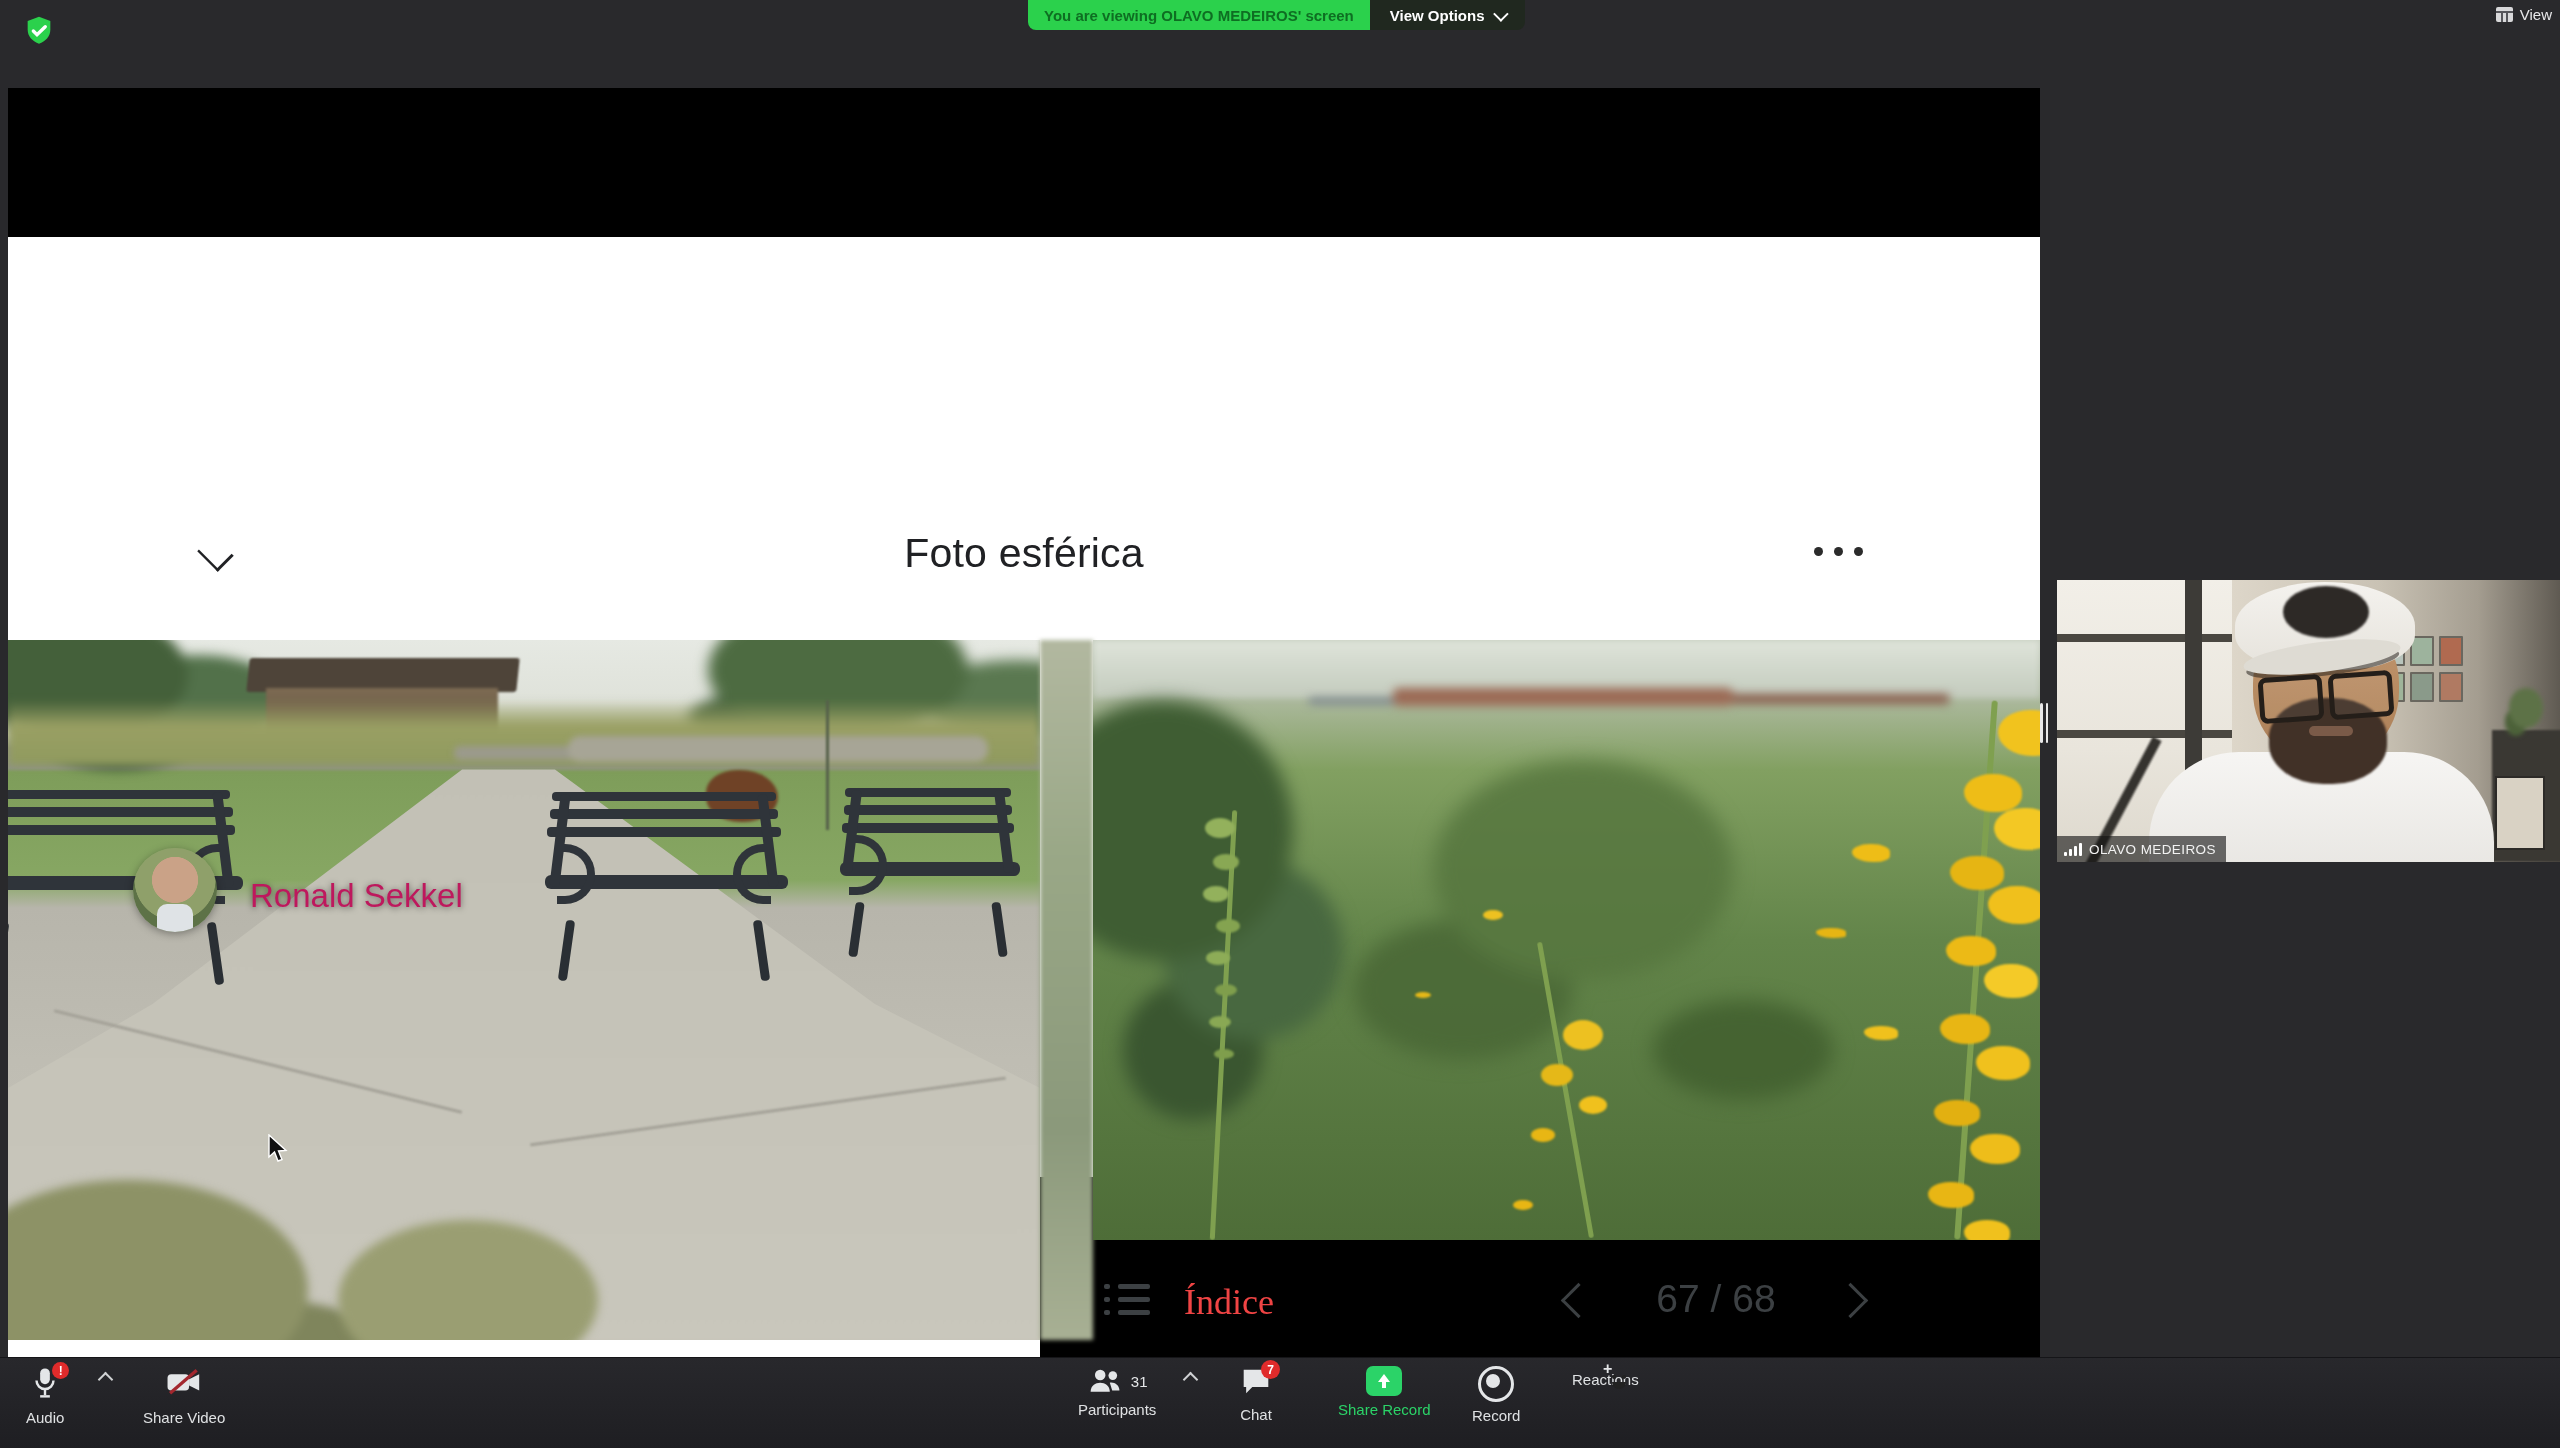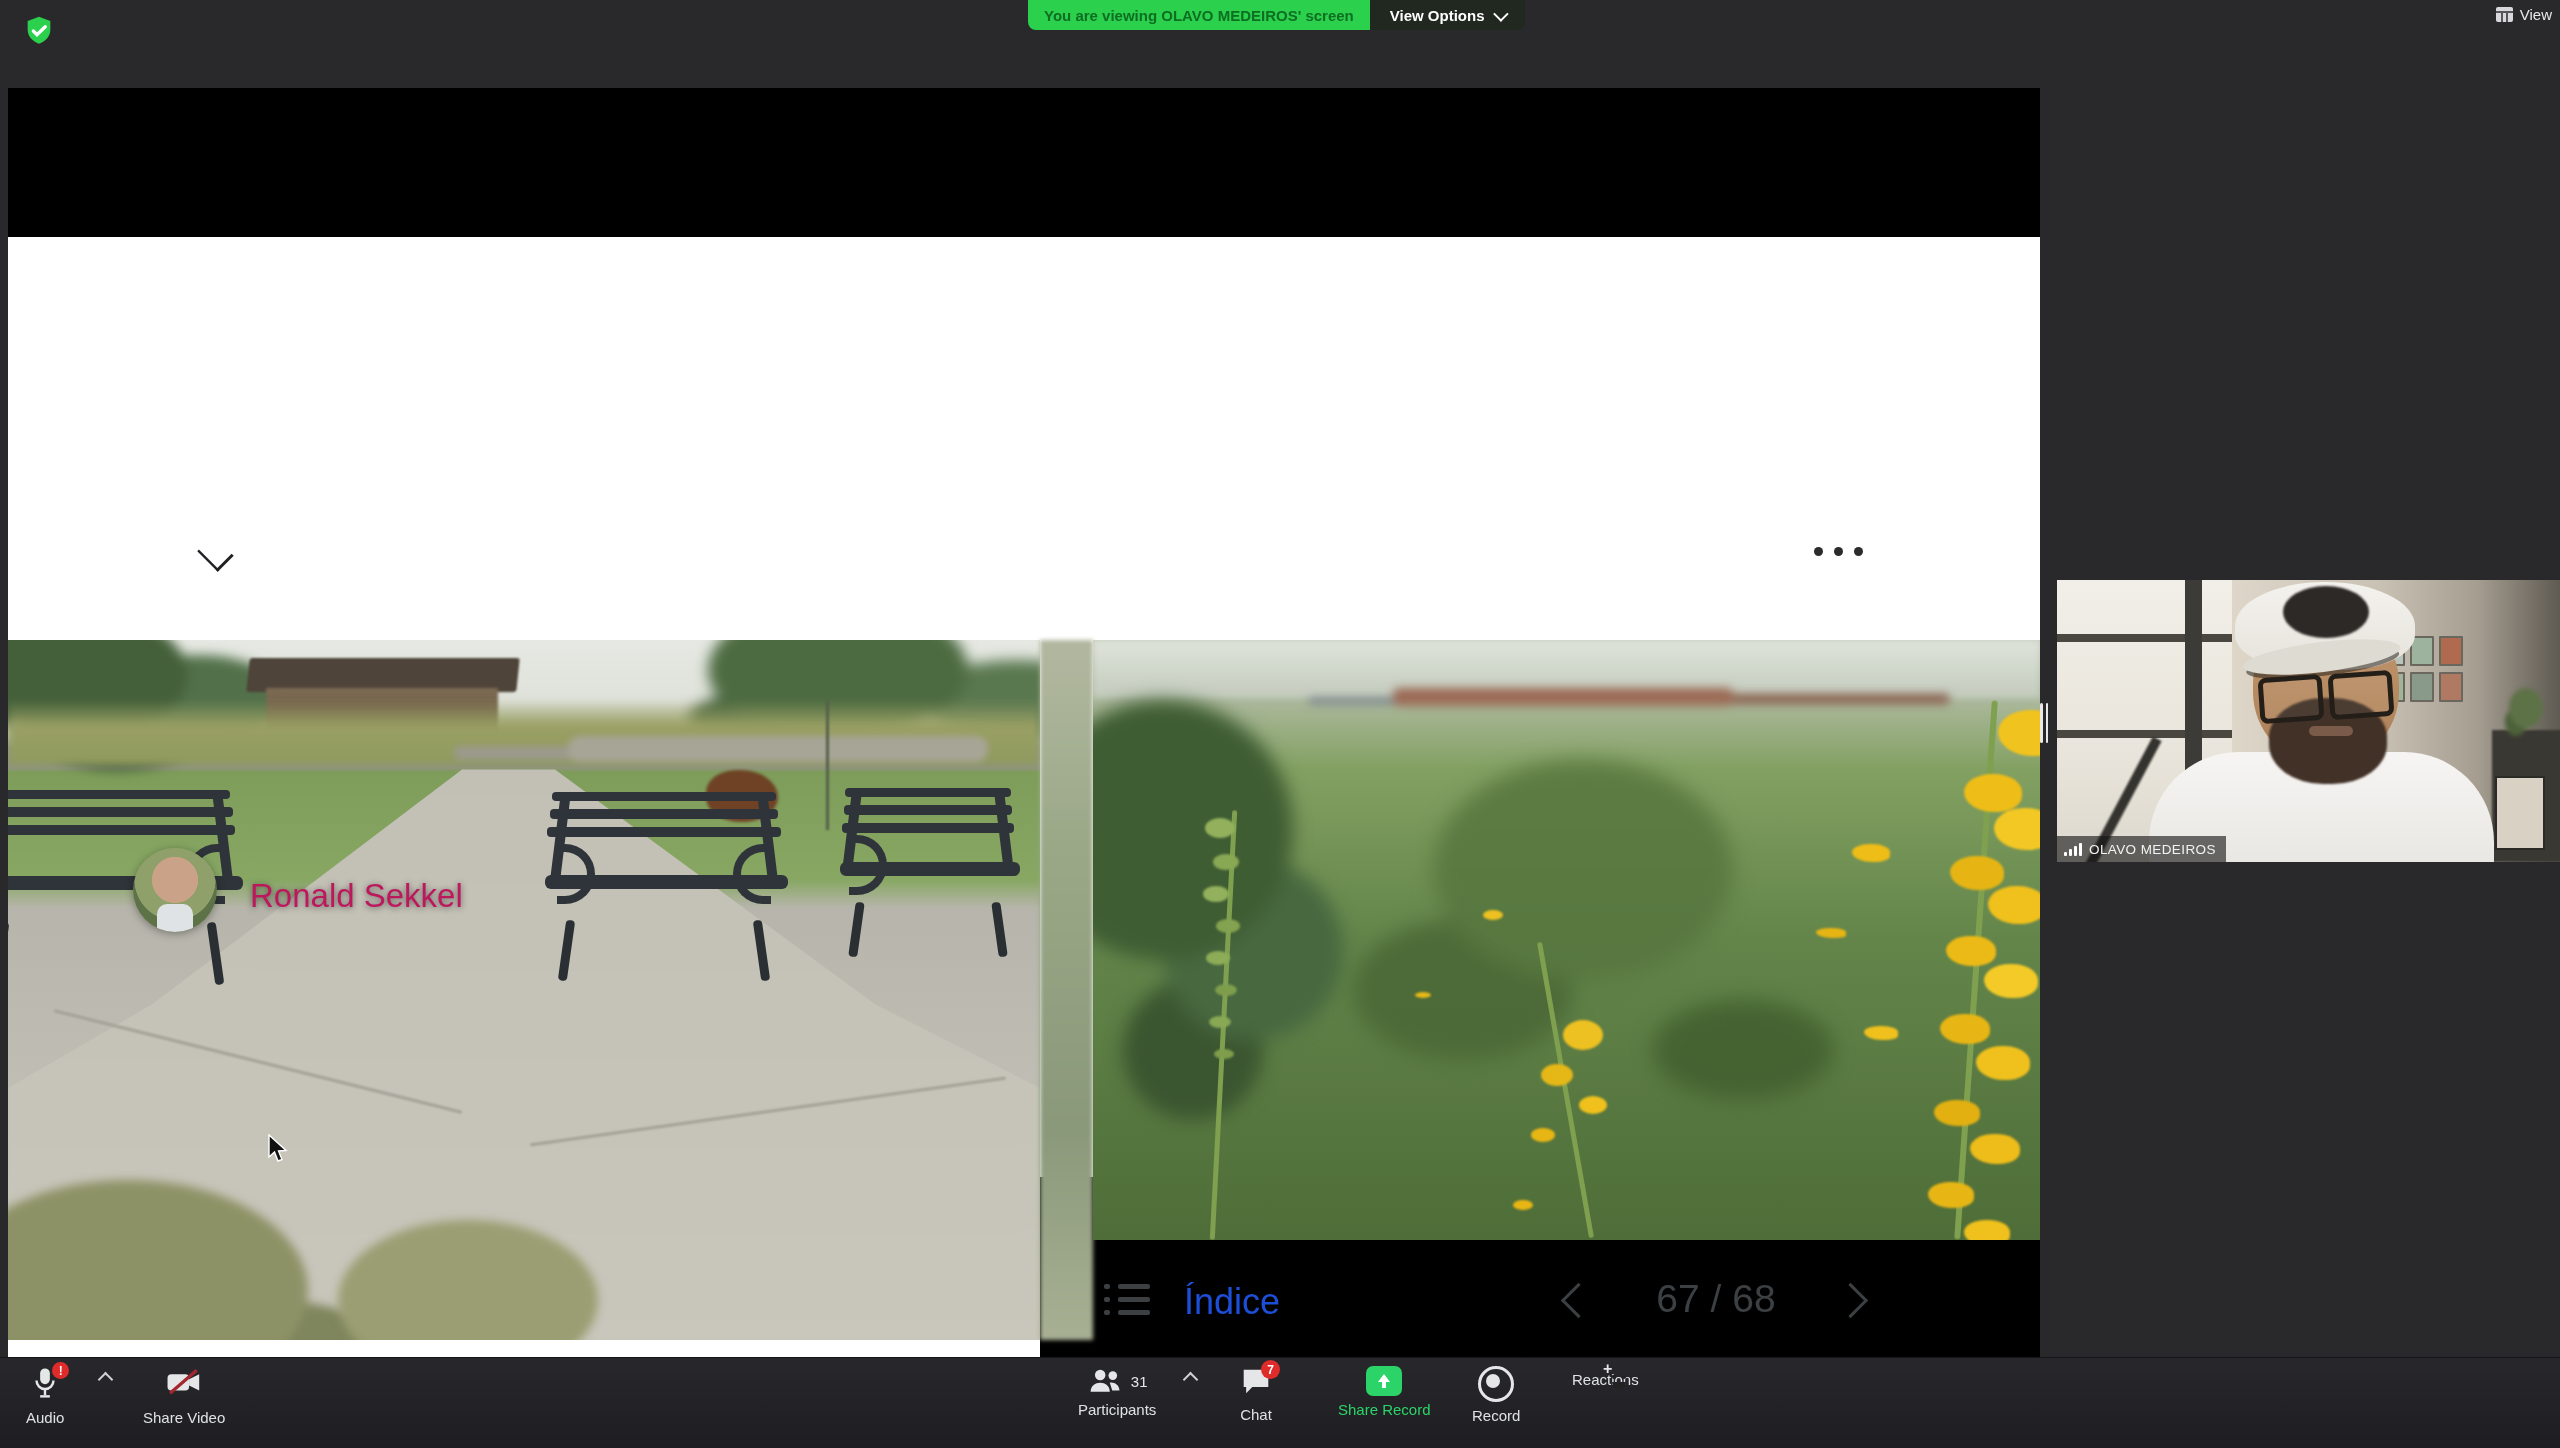--- a/index.html
+++ b/index.html
@@ -75,21 +75,21 @@
   .buds{left:112px;top:178px;width:30px;height:20px;border-radius:50%;background:#93b15c;box-shadow:6px 34px 0 -2px #89a854,-4px 66px 0 -2px #93b15c,8px 98px 0 -3px #84a350,-2px 130px 0 -3px #8dac57,6px 162px 0 -4px #7f9e4c,0 194px 0 -4px #89a854,4px 226px 0 -5px #7f9e4c;filter:blur(.8px);}
 
   
   .google-bar{left:0;top:1103px;width:1032px;height:74px;background:#fff;}
   .g-logo{left:128px;top:12px;font-size:40px;font-weight:700;color:#84888d;letter-spacing:-1.5px;}
   .coords{left:390px;top:22px;font-size:30px;color:#555a5e;}
   .tri-up{left:952px;top:32px;width:0;height:0;border-left:13px solid transparent;border-right:13px solid transparent;border-bottom:16px solid #3c4043;cursor:pointer;}
   .list-ic{left:1096px;top:1046px;width:46px;height:36px;cursor:pointer;}
   .list-ic i{position:absolute;left:14px;height:5px;right:0;background:#3c4043;border-radius:2px;}
   .list-ic i:before{content:"";position:absolute;left:-14px;top:0;width:6px;height:5px;background:#3c4043;border-radius:2px;}
-  .idx-label{left:1176px;top:1044px;font-size:36px;color:#1d4ed8;}
+  .idx-label{left:1176px;top:1044px;font-size:36px;color:#ef4444;font-family:Liberation Serif, serif;}
   .pg-chev{top:1046px;width:34px;height:34px;cursor:pointer;}
   .pg-chev:before{content:"";position:absolute;top:5px;width:22px;height:22px;border-right:3.5px solid #3c4043;border-bottom:3.5px solid #3c4043;}
   .pg-prev:before{left:10px;transform:rotate(135deg);}
   .pg-next:before{left:2px;transform:rotate(-45deg);}
   .pager{left:1628px;top:1040px;width:160px;text-align:center;font-size:39px;color:#3c4043;}
   .scrollpill{left:755px;top:1143px;width:530px;height:14px;border-radius:8px;background:#0b0b0b;cursor:grab;}
 
   
   .cursor{left:266px;top:1134px;z-index:60;pointer-events:none;}
 
@@ -159,20 +159,21 @@
   <div class="ab viewbtn">
     <i class="grid-ic"></i>
     <span>View</span>
   </div>
 
   <div class="ab share-area">
     <div class="ab app-panel">
 
       <div class="ab app-header"></div>
       <div class="ab hdr-chev"></div>
+      <div class="ab app-title">Foto esférica</div>
       <div class="ab dots">
           <i></i>
           <i></i>
           <i></i>
         </div>
 
       <div class="ab photo-left">
         <div class="ab pl-trees-l"></div>
         <div class="ab pl-trees-r"></div>
         <div class="ab pl-shed-roof"></div>

